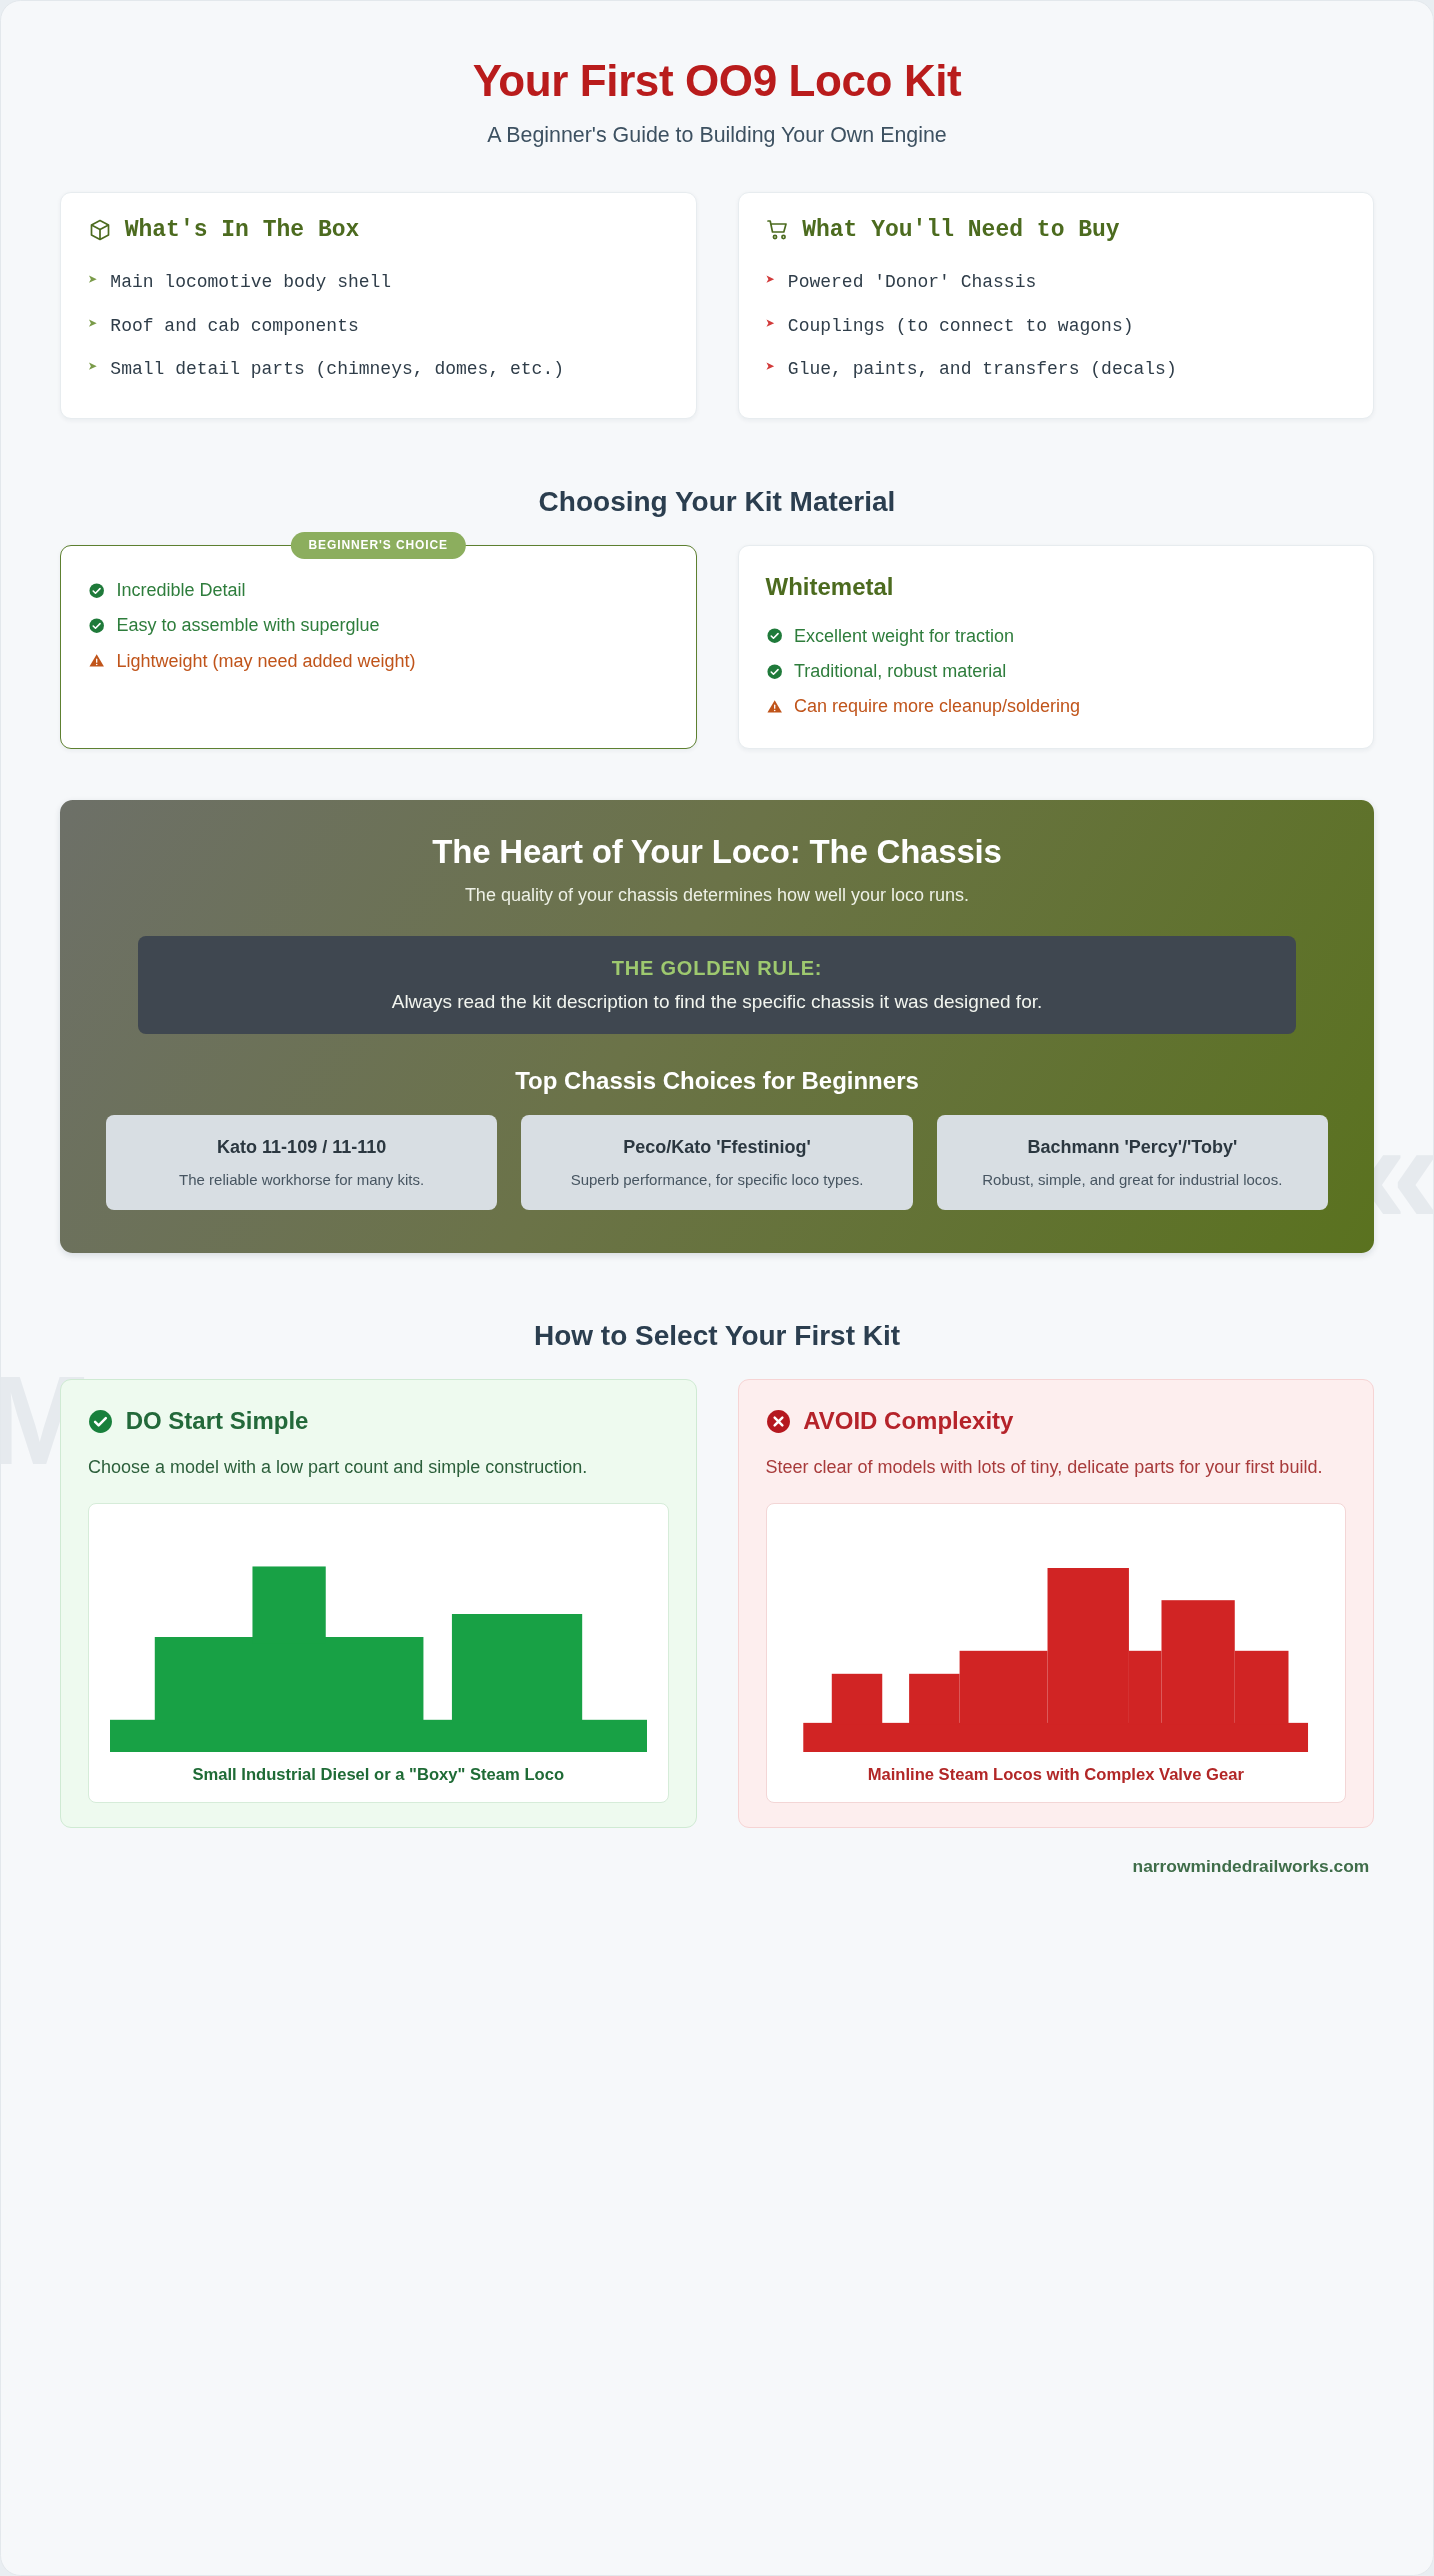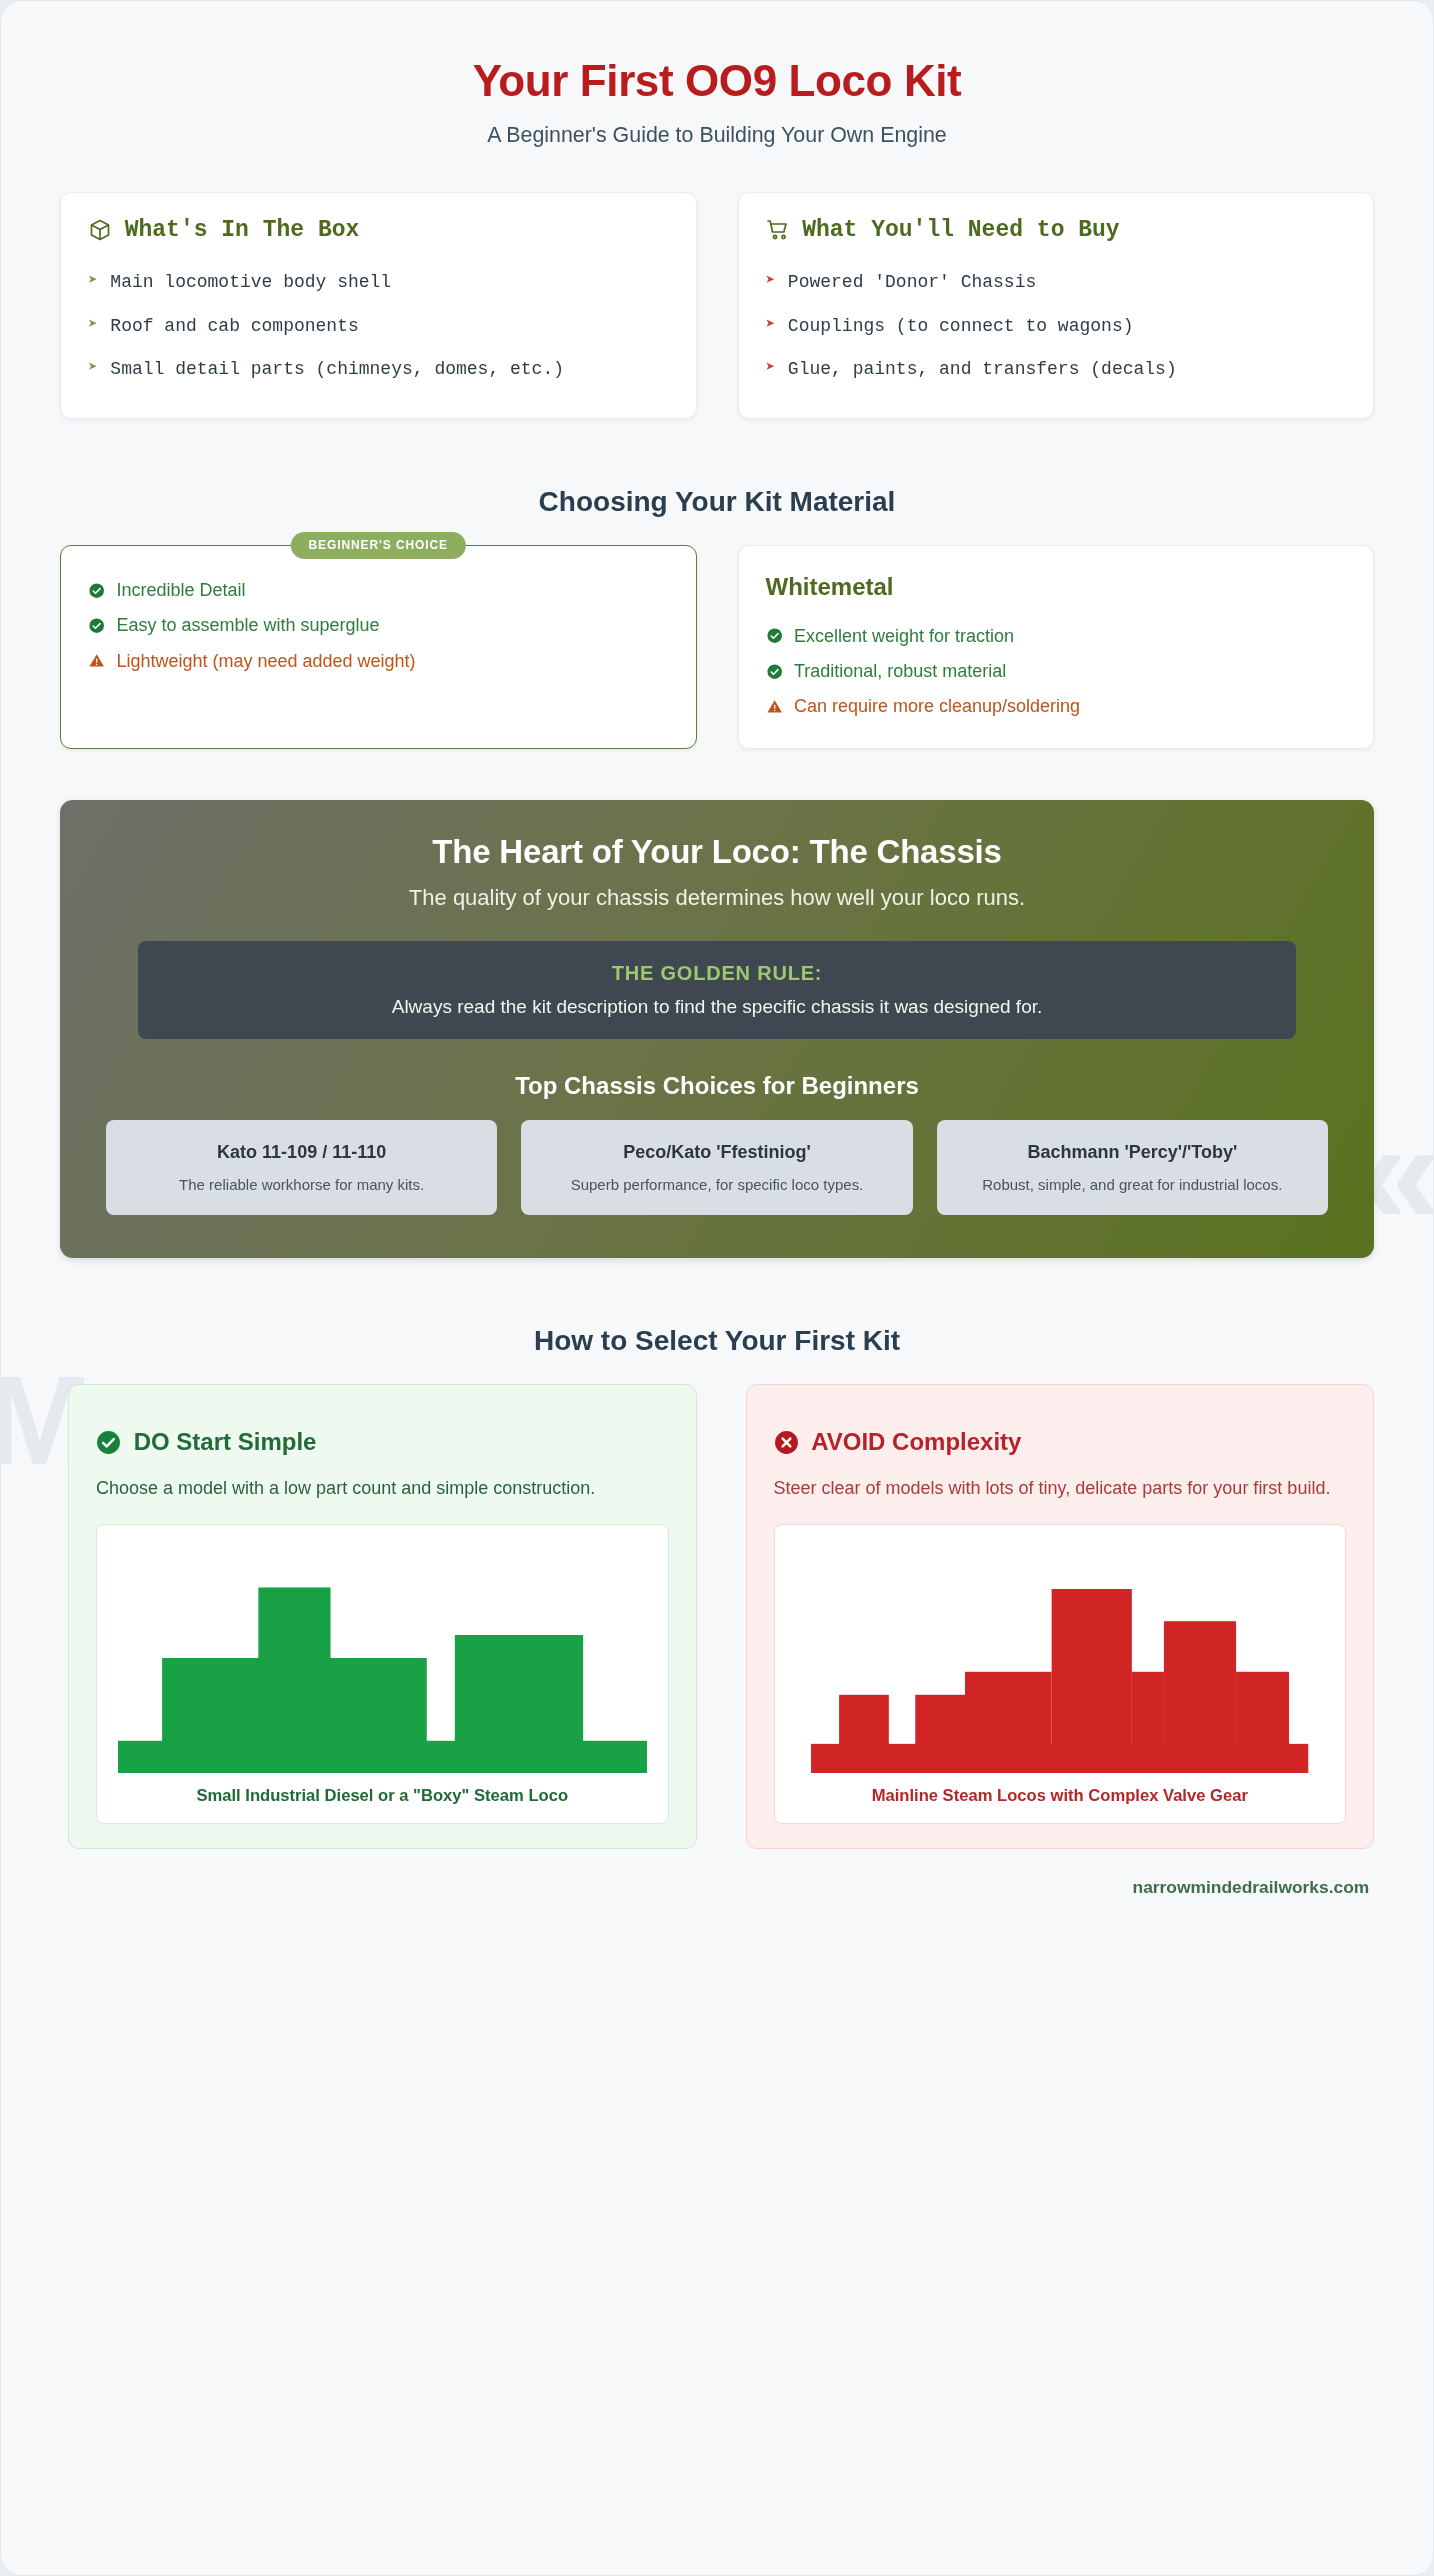--- a/index.html
+++ b/index.html
@@ -154,21 +154,21 @@
     box-shadow: 0 2.4px 6.3px rgba(20,40,60,0.12);
   }
   .chassis h2 {
     text-align: center;
     font-size: 33px;
     font-weight: bold;
     letter-spacing: -0.2px;
   }
   .chassis .sub {
     text-align: center;
-    font-size: 22px;
+    font-size: 18px;
     color: #eef1e6;
     margin-top: 14.2px;
   }
   .golden {
     margin: 30px 32px 0 32px;
     background: #3f4750;
     border-radius: 8px;
     padding: 20.6px 16px;
     text-align: center;
   }
@@ -203,22 +203,21 @@
     margin-bottom: 9.5px;
     line-height: 1.3;
   }
   .ch-card .ch-desc { font-size: 15px; color: #475561; line-height: 1.4; }
 
   
   .sel-row { display: flex; gap: 41px; margin-top: 8px; }
   .sel-card {
     flex: 1 1 0;
     border-radius: 11px;
-    padding: 43px 27px 24px 27px;
-    margin-left: 8px;
+    padding: 27px 27px 24px 27px;
   }
   .sel-do { background: #eefaef; border: 0.8px solid #cfead3; }
   .sel-avoid { background: #fdeeee; border: 0.8px solid #f6d4d4; }
   .sel-head { display: flex; align-items: center; gap: 12.7px; margin-bottom: 19px; }
   .sel-head .st { font-size: 24px; font-weight: bold; }
   .sel-do .st { color: #23693a; }
   .sel-avoid .st { color: #b5232a; }
   .sel-body { font-size: 18px; line-height: 1.5; margin-bottom: 22px; }
   .sel-do .sel-body { color: #2c5f3b; }
   .sel-avoid .sel-body { color: #a83b3b; }

